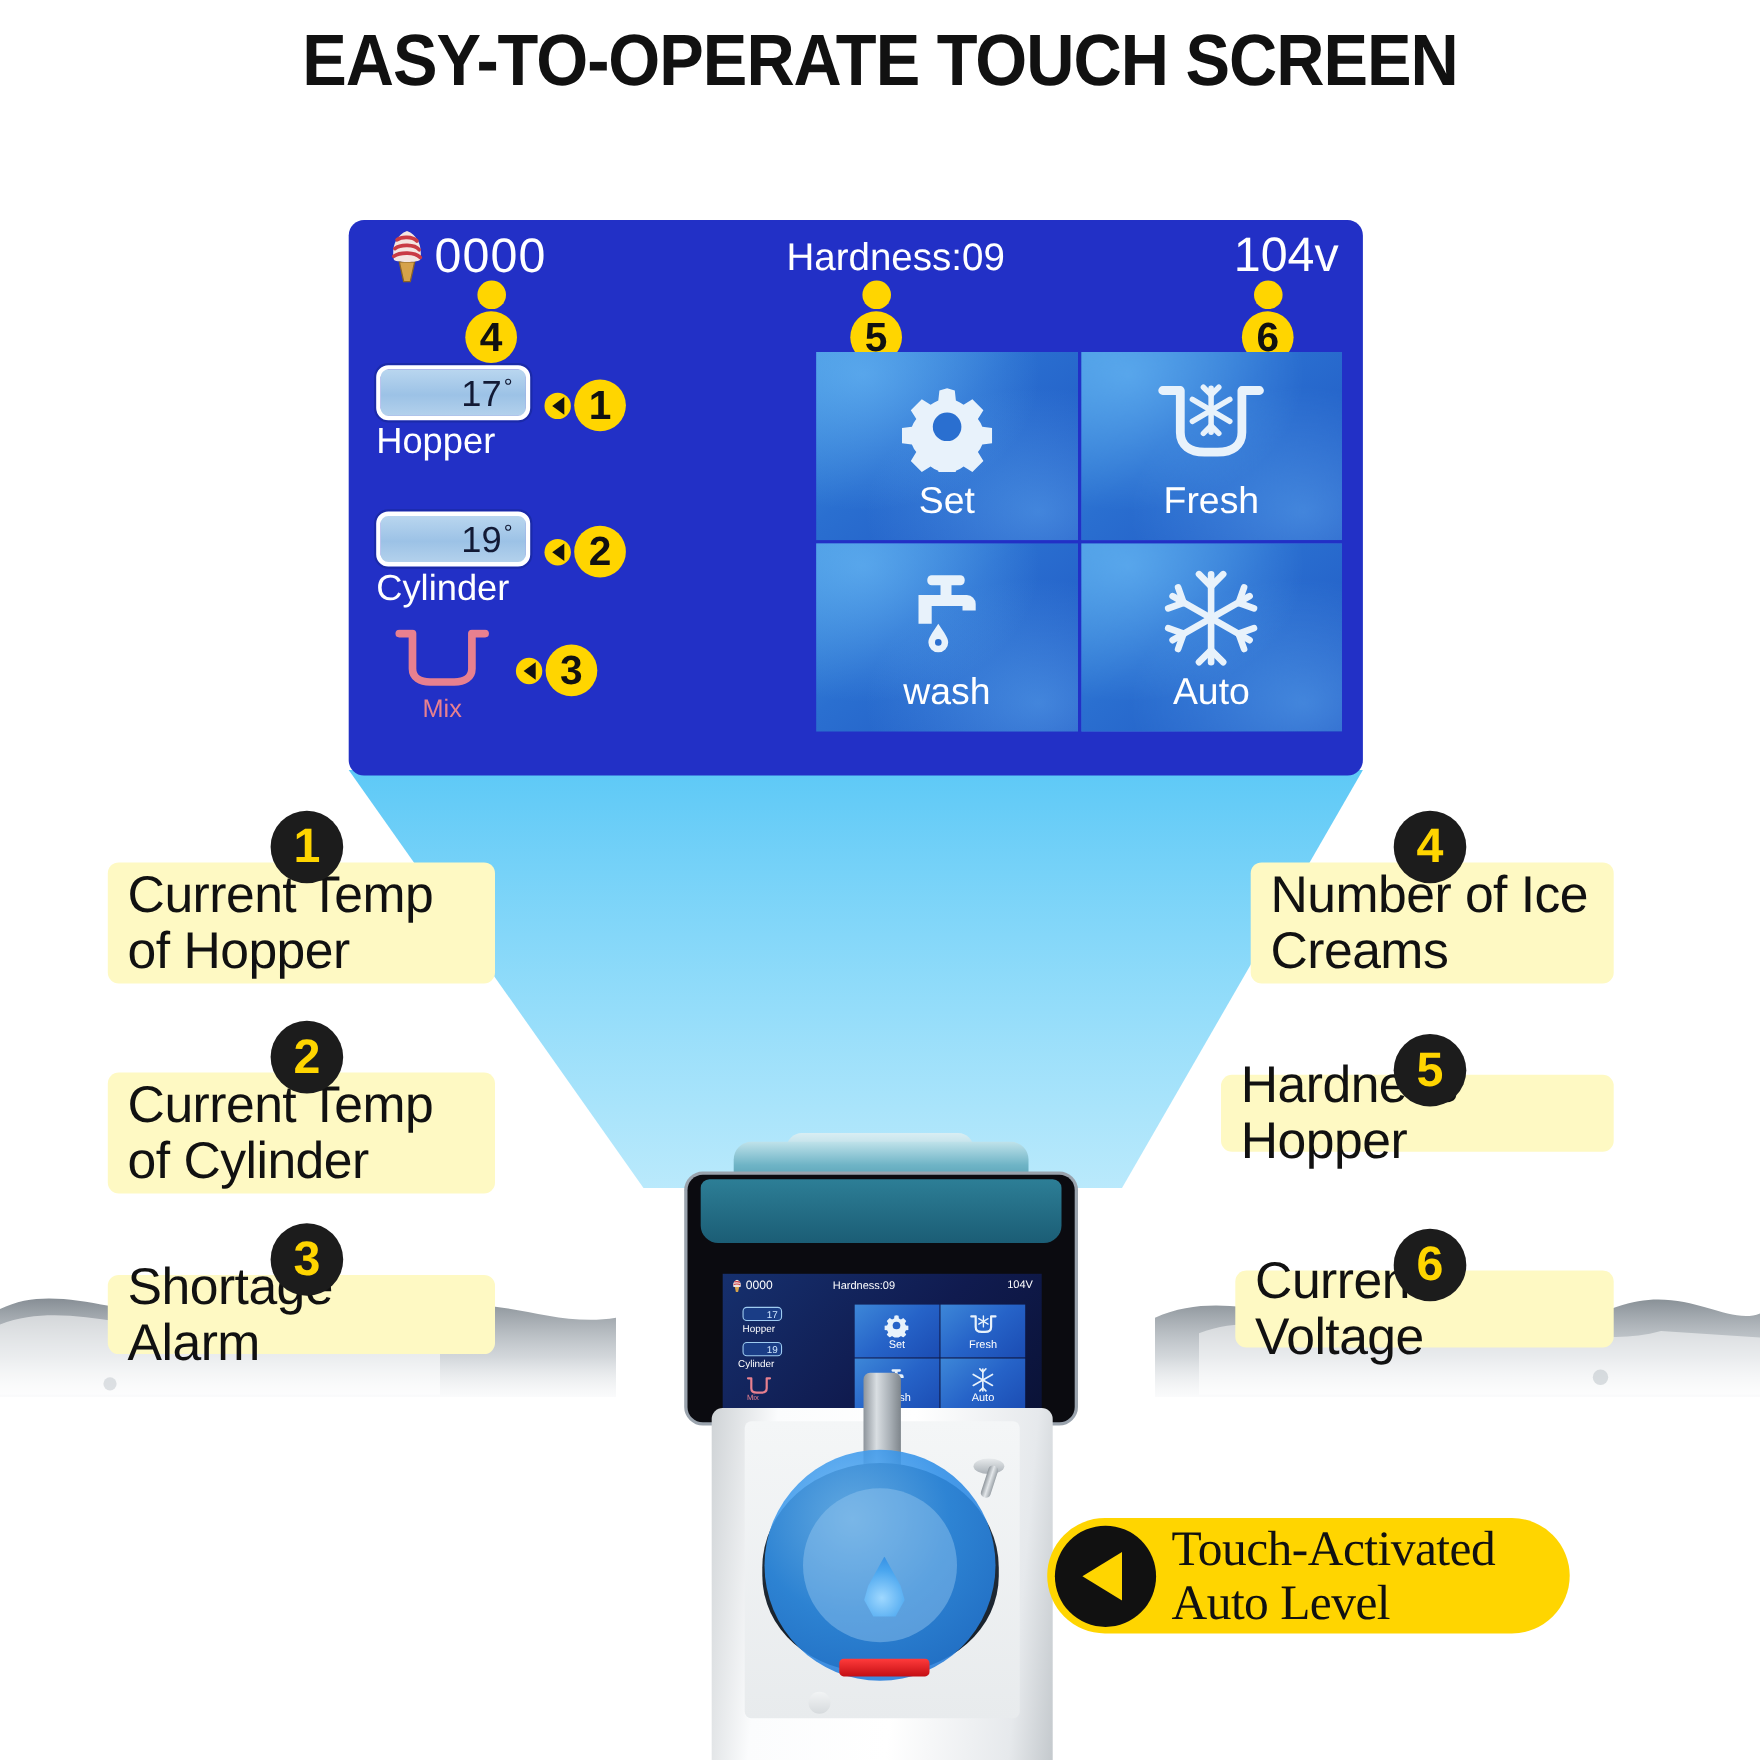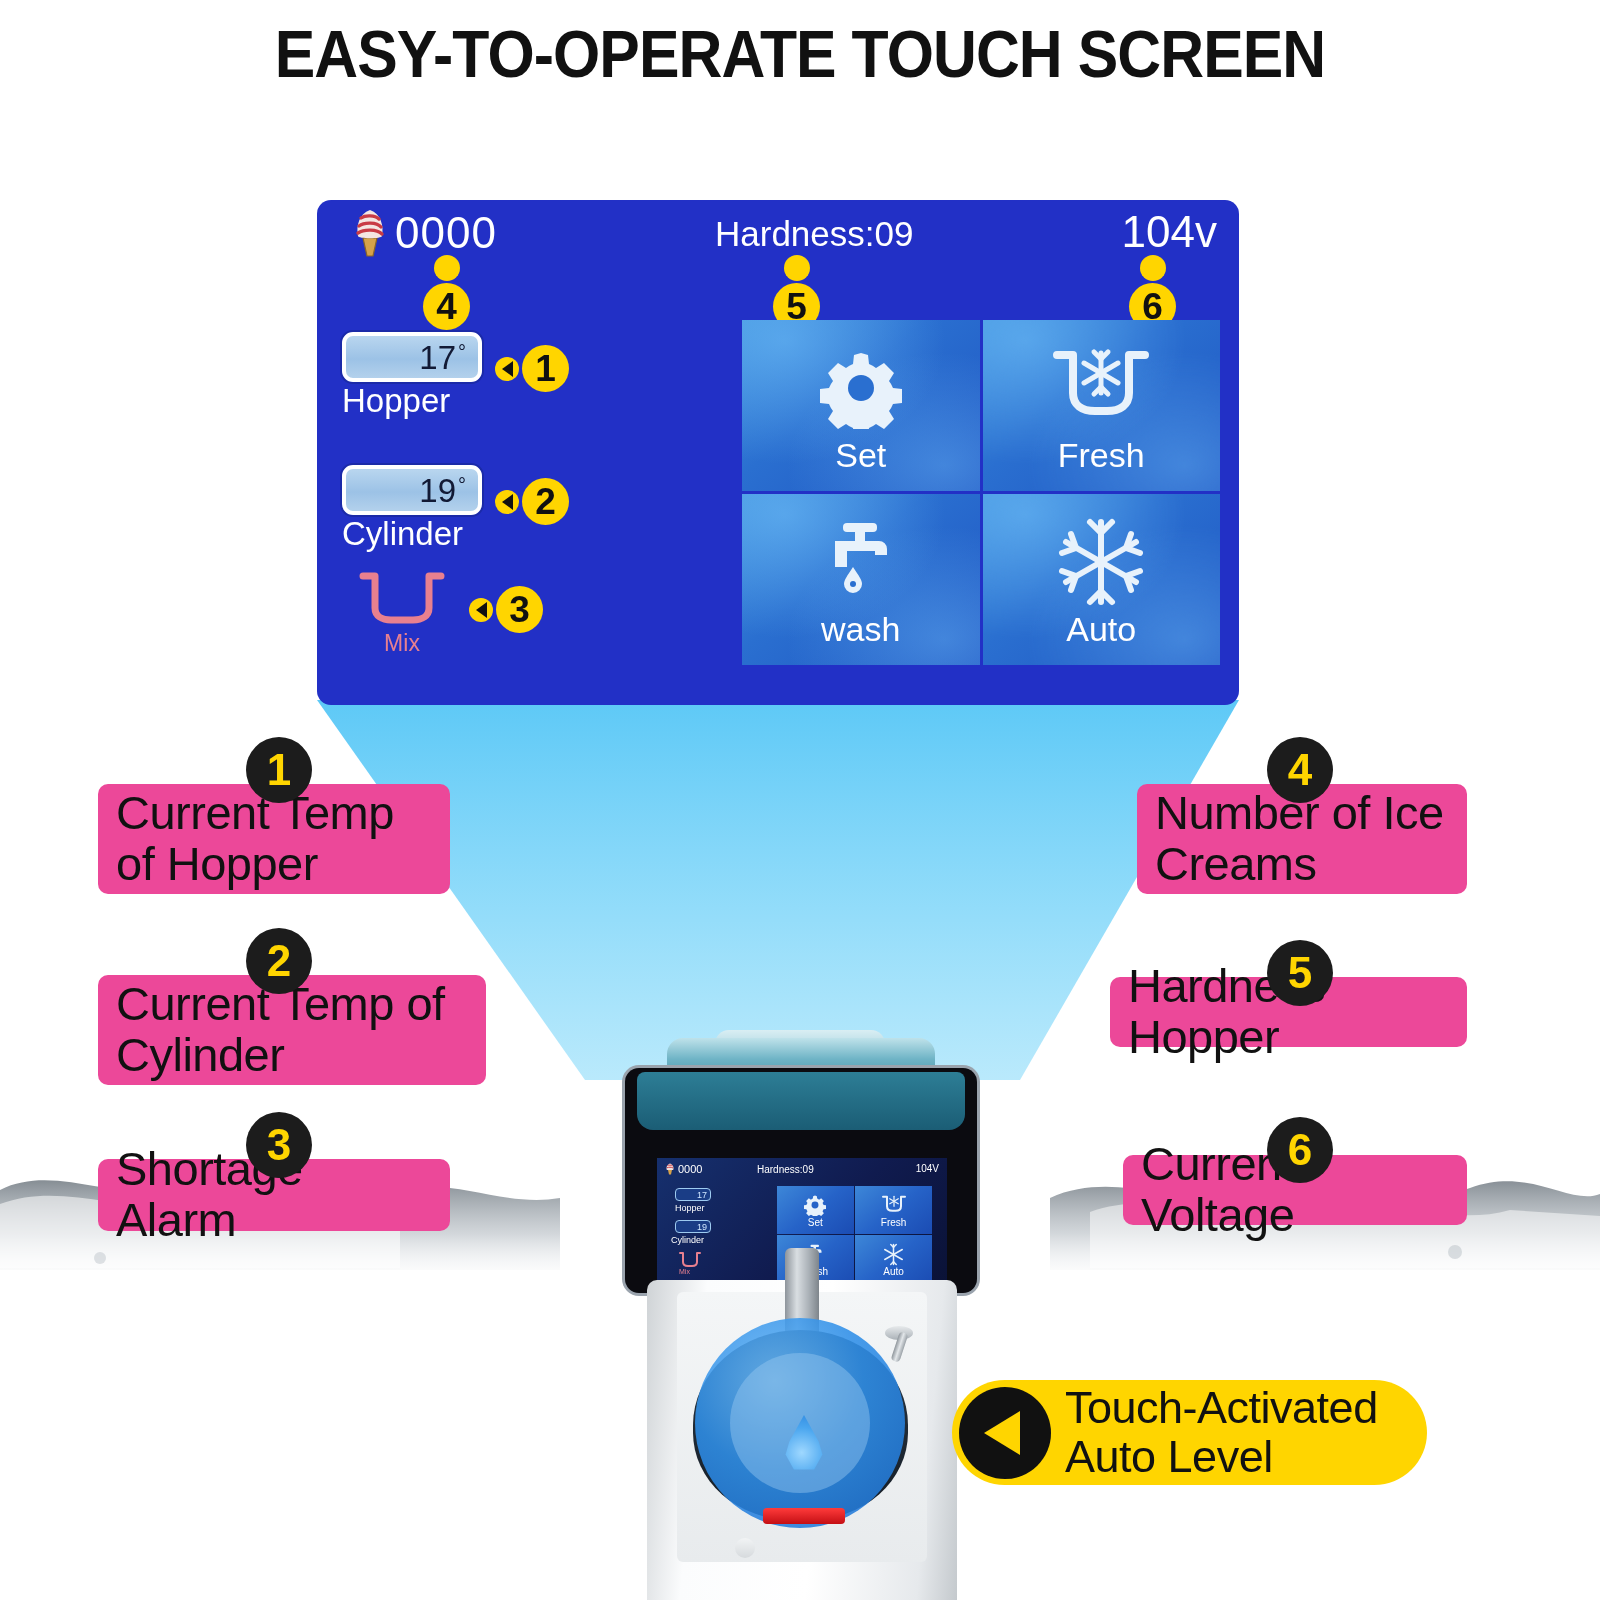--- a/index.html
+++ b/index.html
@@ -99,31 +99,31 @@
   .tile .tlabel{font-size:34px;color:#ffffff;margin-top:2px;line-height:1;}
 
   
   .callout{position:absolute;}
   .cal-badge{
     position:absolute;width:66px;height:66px;border-radius:50%;background:#1C1C1C;
     display:flex;align-items:center;justify-content:center;z-index:3;
     font-weight:bold;font-size:44px;color:#FFD500;line-height:1;
   }
   .cal-box{
-    position:absolute;background:#ec4899;border-radius:10px;
+    position:absolute;background:#fef9c3;border-radius:10px;
     display:flex;align-items:center;z-index:2;padding:8px 18px;box-sizing:border-box;
   }
   .cal-box span{
     font-size:47px;color:#111111;line-height:1.08;letter-spacing:-0.5px;
   }
 
   
   .pill{
     position:absolute;left:952px;top:1380px;width:475px;height:105px;
-    background:#FFD500;border-radius:55px;display:flex;align-items:center;z-index:6;
+    background:#FFD500;border-radius:55px;display:flex;align-items:center;z-index:6;font-family:Liberation Serif, serif;
   }
   .pill .pcirc{
     width:92px;height:92px;border-radius:50%;background:#111111;margin-left:7px;
     display:flex;align-items:center;justify-content:center;flex:0 0 auto;
   }
   .pill .pcirc i{
     width:0;height:0;border-top:22px solid transparent;border-bottom:22px solid transparent;
     border-right:36px solid #FFD500;display:block;margin-left:-6px;
   }
   .pill .ptext{font-size:45px;color:#111111;line-height:1.08;margin-left:14px;letter-spacing:-0.5px;}
@@ -417,21 +417,21 @@
 
   <div class="callout">
     <div class="cal-badge" style="left:246px;top:737px;">1</div>
     <div class="cal-box" style="left:98px;top:784px;width:352px;height:110px;">
       <span>Current Temp of Hopper</span>
     </div>
   </div>
 
   <div class="callout">
     <div class="cal-badge" style="left:246px;top:928px;">2</div>
-    <div class="cal-box" style="left:98px;top:975px;width:388px;height:110px;">
+    <div class="cal-box" style="left:98px;top:975px;width:352px;height:110px;">
       <span>Current Temp of Cylinder</span>
     </div>
   </div>
 
   <div class="callout">
     <div class="cal-badge" style="left:246px;top:1112px;">3</div>
     <div class="cal-box" style="left:98px;top:1159px;width:352px;height:72px;">
       <span>Shortage Alarm</span>
     </div>
   </div>

